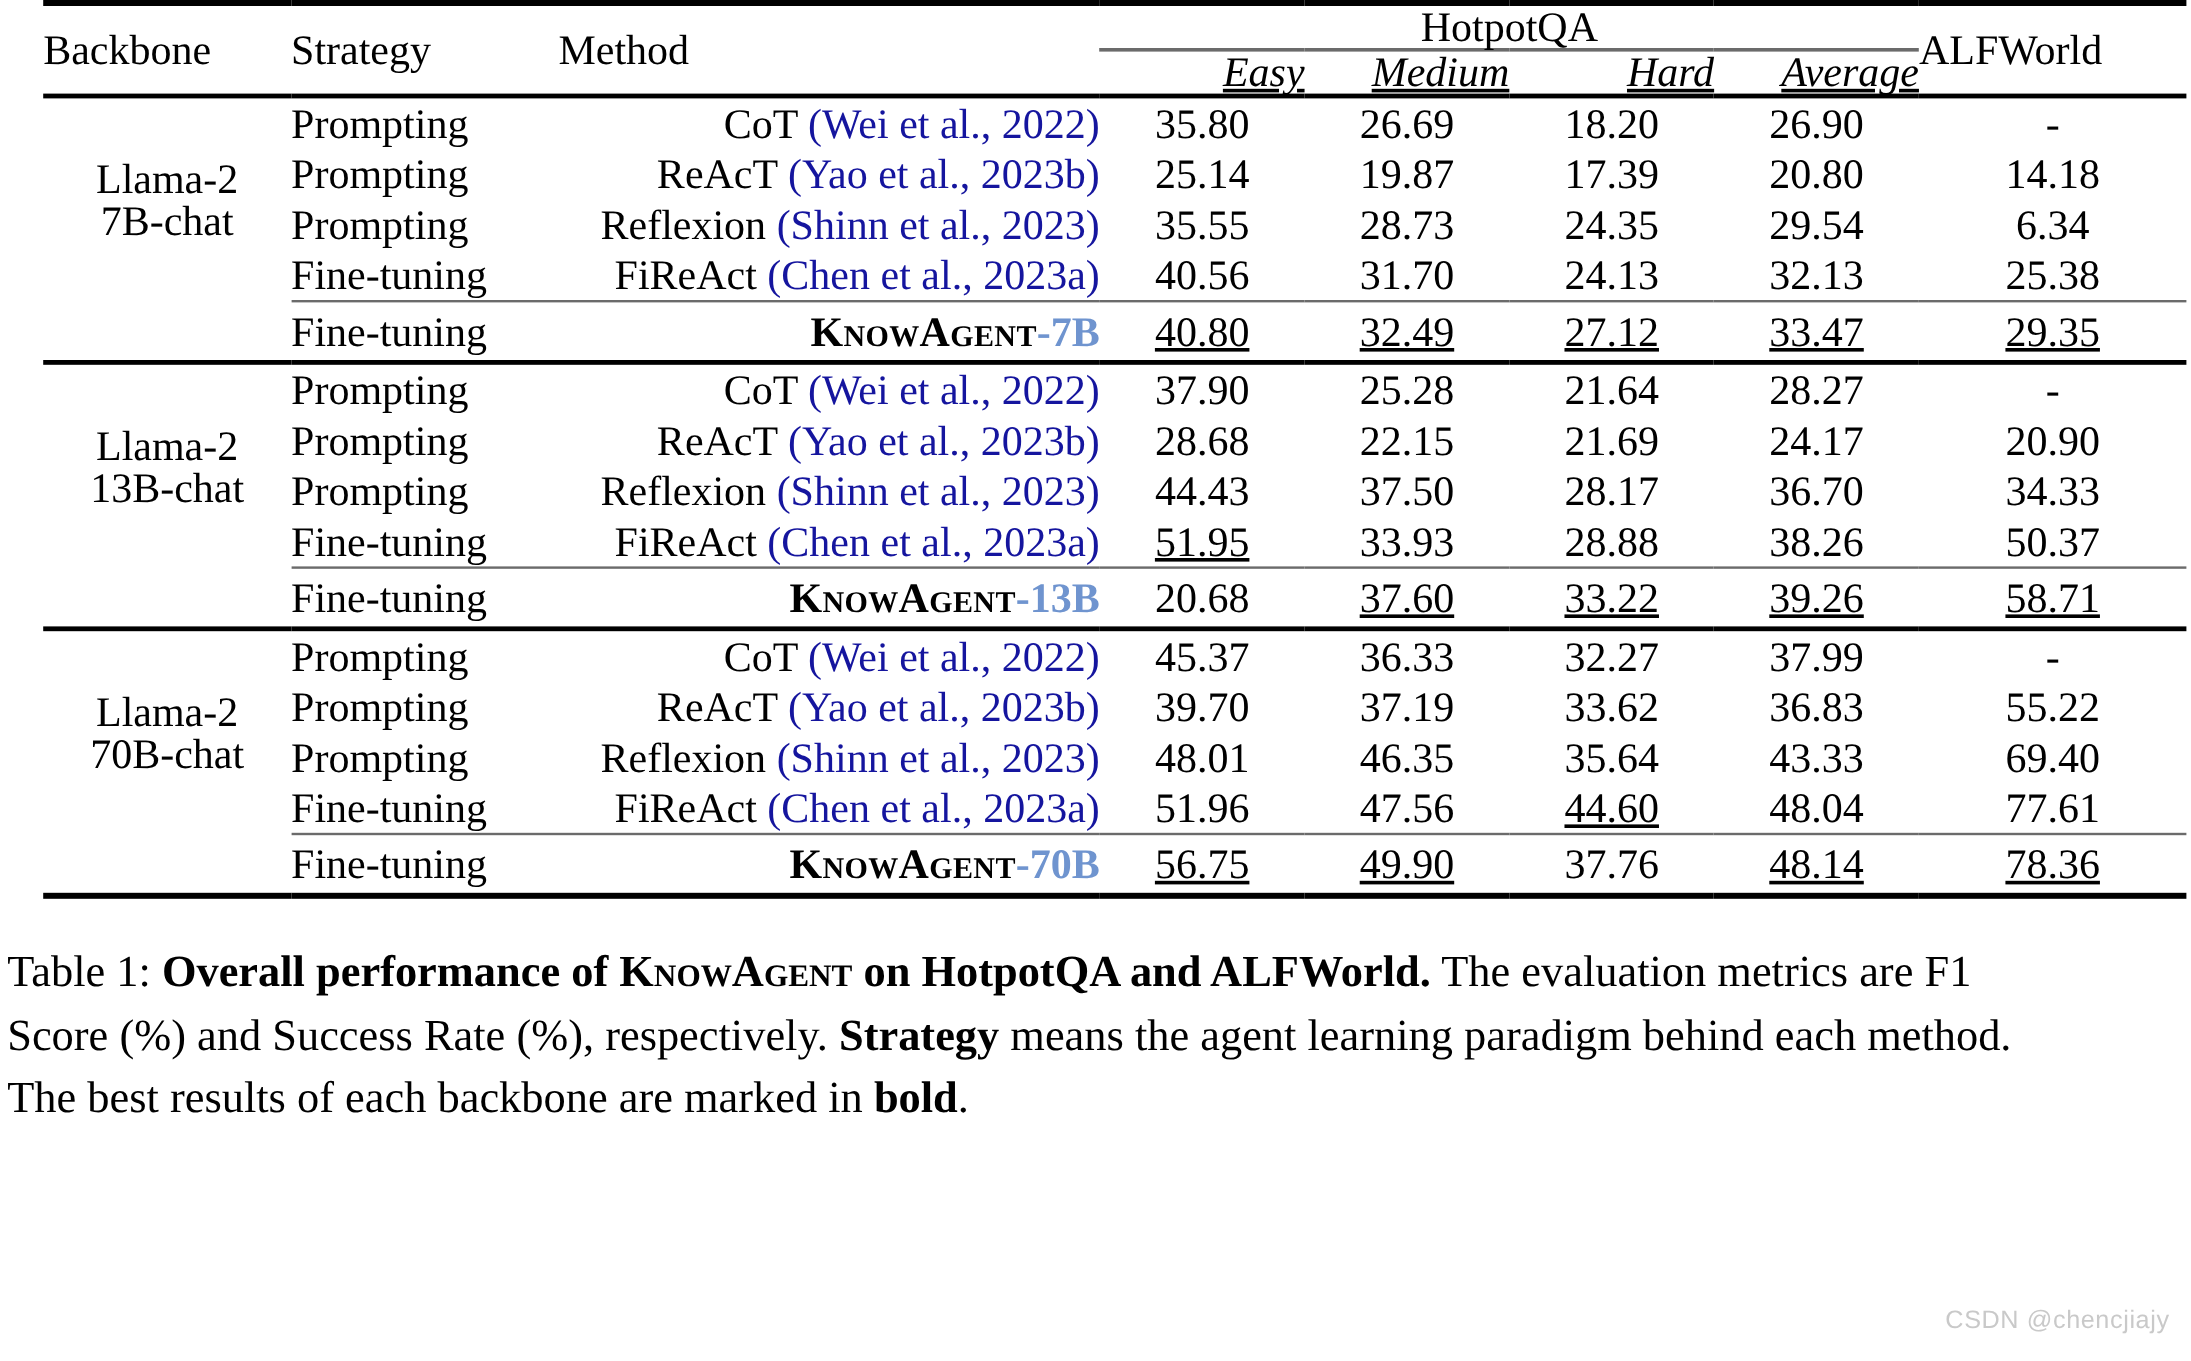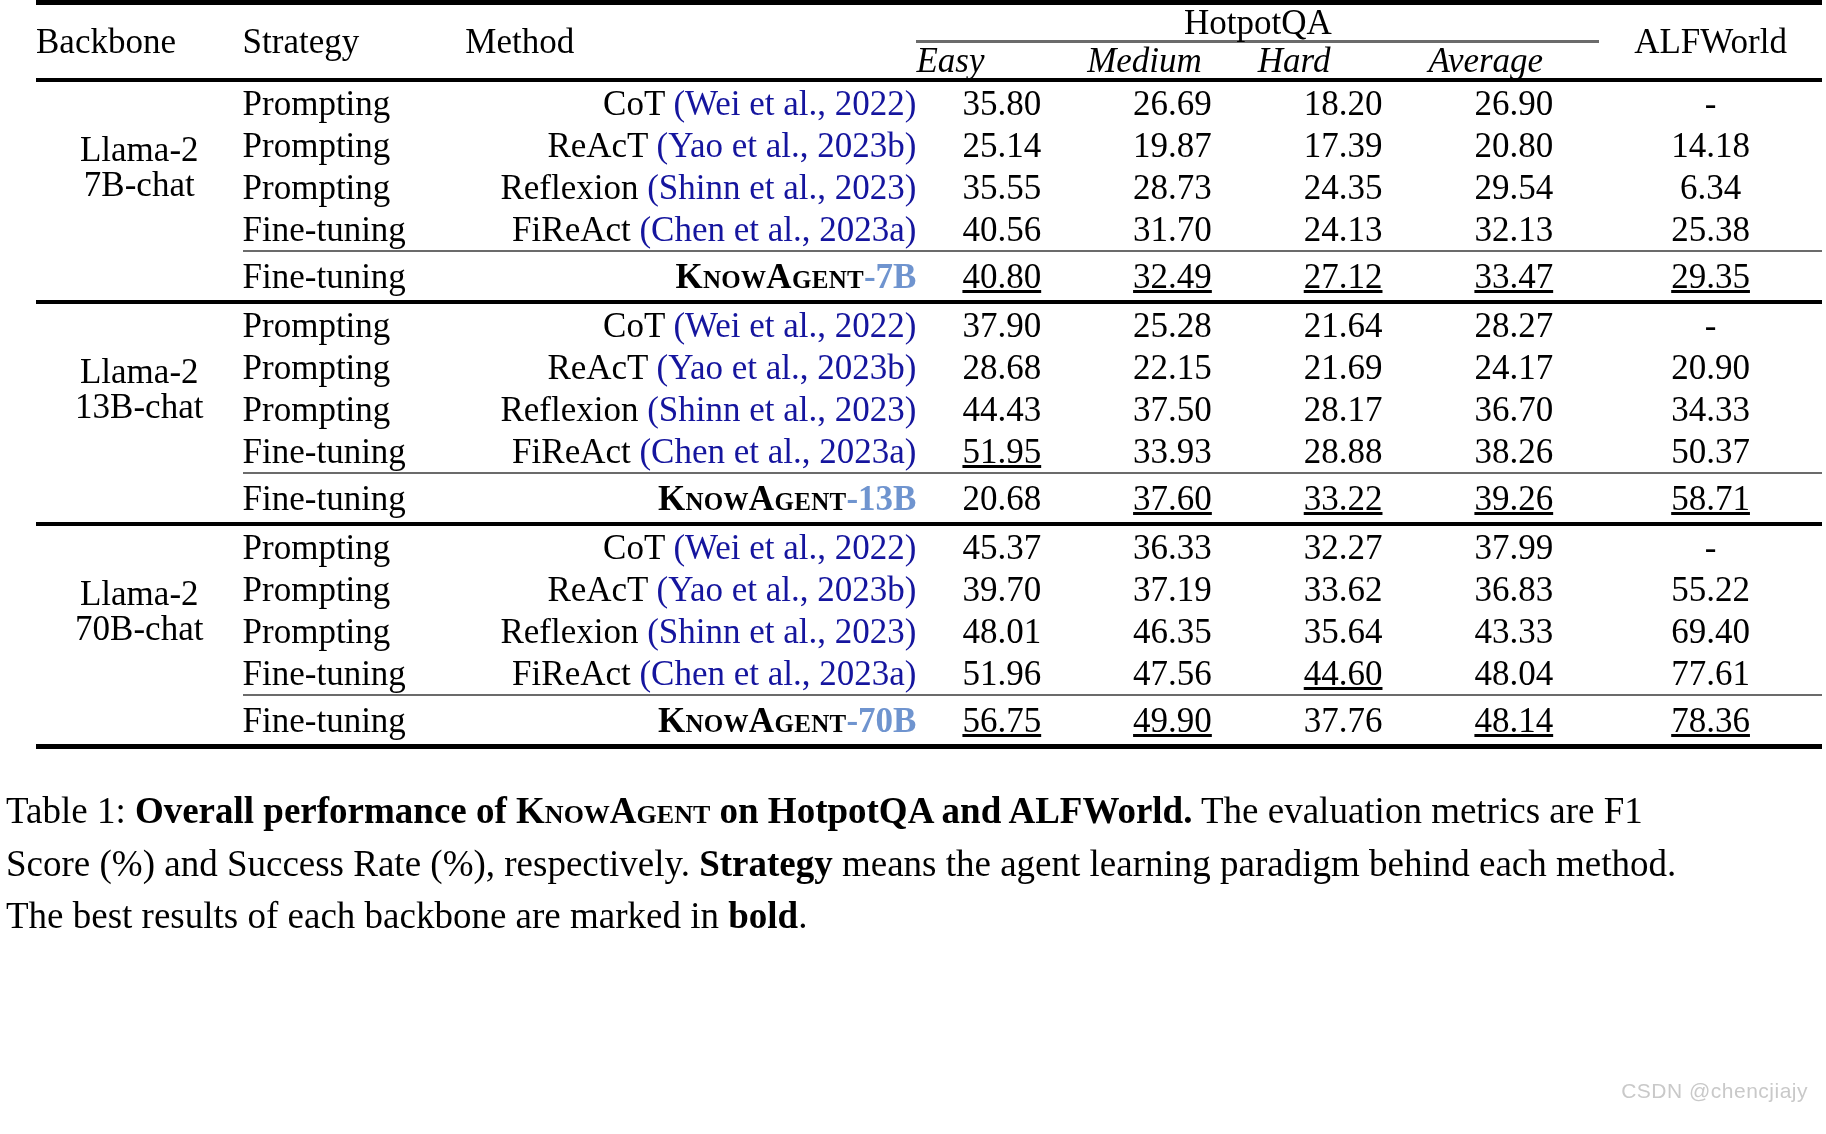--- a/index.html
+++ b/index.html
@@ -51,42 +51,43 @@
   
   .col-backbone { width: 190px; }
   .col-strategy { width: 205px; }
   .col-method   { width: 415px; }
   .col-num      { width: 157px; }
   .col-alf      { width: 205px; }
 
   .hdr-cell {
     font-weight: bold;
     font-size: 38px;
-    text-align: center;
+    text-align: left;
     padding-bottom: 6px;
     white-space: nowrap;
   }
   .hdr-left  { text-align: left;  padding-left: 18px; }
   .hdr-method{ text-align: left;  padding-left: 22px; }
 
   .hdr-group {
     font-weight: bold;
     font-size: 38px;
     text-align: center;
     padding-bottom: 4px;
   }
   .hdr-group-line {
     border-bottom: 3px solid #6b6b6b;
   }
   .sub-hdr {
     font-style: italic;
     font-size: 35px;
-    text-align: left;
+    text-align: right;
     padding-top: 8px;
     padding-bottom: 10px;
+    text-decoration: underline;
   }
 
   .cell-backbone {
     text-align: center;
     font-size: 35px;
     line-height: 1.22;
     white-space: nowrap;
   }
   .cell-strategy {
     text-align: left;
@@ -129,21 +130,21 @@
     white-space: nowrap;
     overflow: hidden;
   }
   .caption .line { display: block; }
   .caption b { font-weight: bold; }
   .caption .sc { font-variant: small-caps; font-weight: bold; }
 
   .watermark {
     position: absolute;
     right: 18px;
-    bottom: 31px;
+    bottom: 21px;
     color: #c9c9c9;
     font-family: "Liberation Sans", sans-serif;
     font-size: 21px;
     letter-spacing: 0.5px;
   }
 </style>
 </head>
 <body>
 
 <div class="page">

